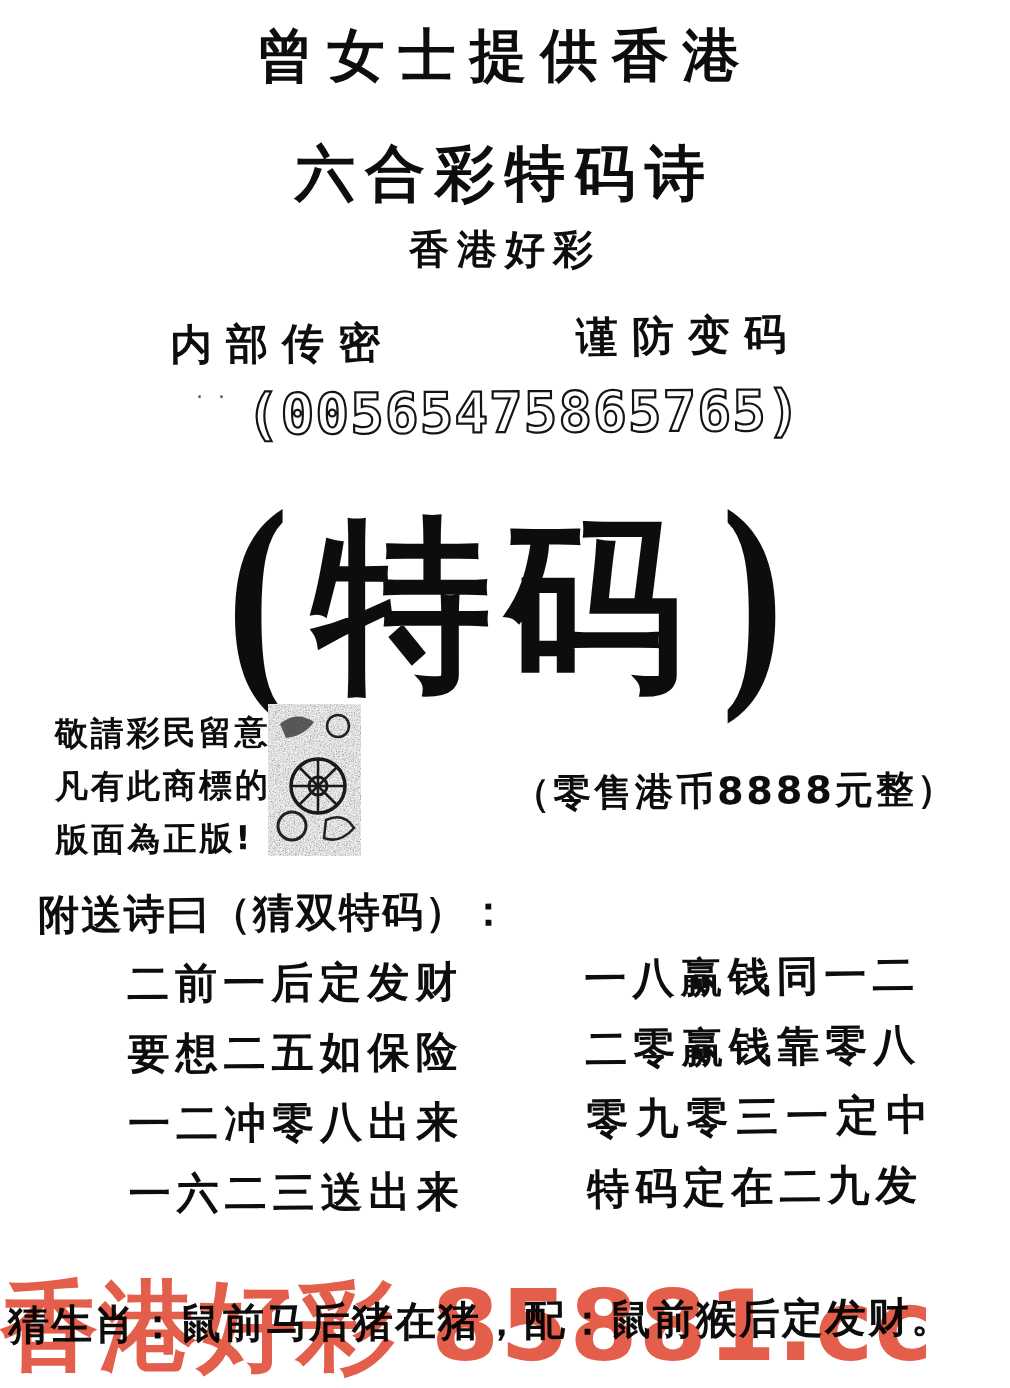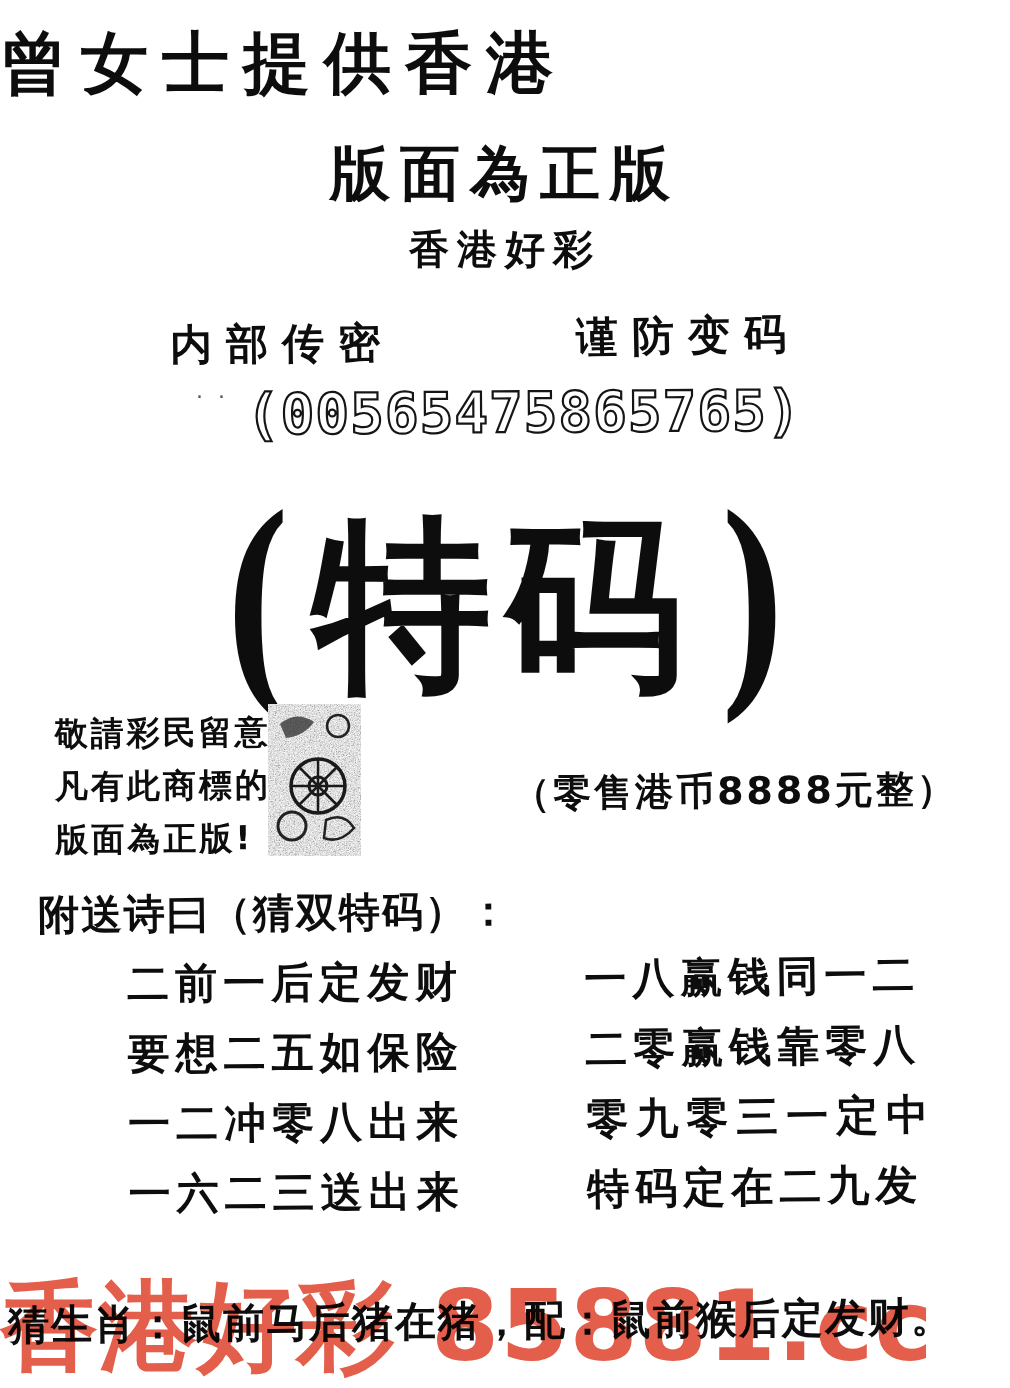--- a/index.html
+++ b/index.html
@@ -9,23 +9,23 @@
     background:#ffffff;
     overflow:hidden;
     font-family:"DejaVu Sans",sans-serif;
     color:#0d0d0d;
   }
   .abs{position:absolute;}
 
   
   .title1{
     top:18px;left:0;width:100%;
-    text-align:left;
+    text-align:center;
     font-family:Liberation Mono, monospace;
-    font-size:67px;font-weight:700;
+    font-size:57px;font-weight:700;
     letter-spacing:14px;
     white-space:nowrap;
   }
   .title2{
     top:134px;left:0;width:100%;
     text-align:center;
     font-family:"DejaVu Serif",serif;
     font-size:60px;font-weight:700;
     letter-spacing:10px;
     white-space:nowrap;
@@ -128,21 +128,21 @@
     z-index:5;
     font-family:"DejaVu Sans",sans-serif;
   }
 </style>
 </head>
 <body>
 
 <div class="page">
 
   <div class="abs title1">曾女士提供香港</div>
-  <div class="abs title2">版面為正版</div>
+  <div class="abs title2">六合彩特码诗</div>
   <div class="abs issue">香港好彩</div>
 
   <div class="abs secret">内部传密</div>
   <div class="abs beware">谨防变码</div>
 
   <div class="abs dots">· ·</div>
   <div class="abs serial">(00565475865765)</div>
 
   <div class="abs headline">
     <span class="paren">(</span>

